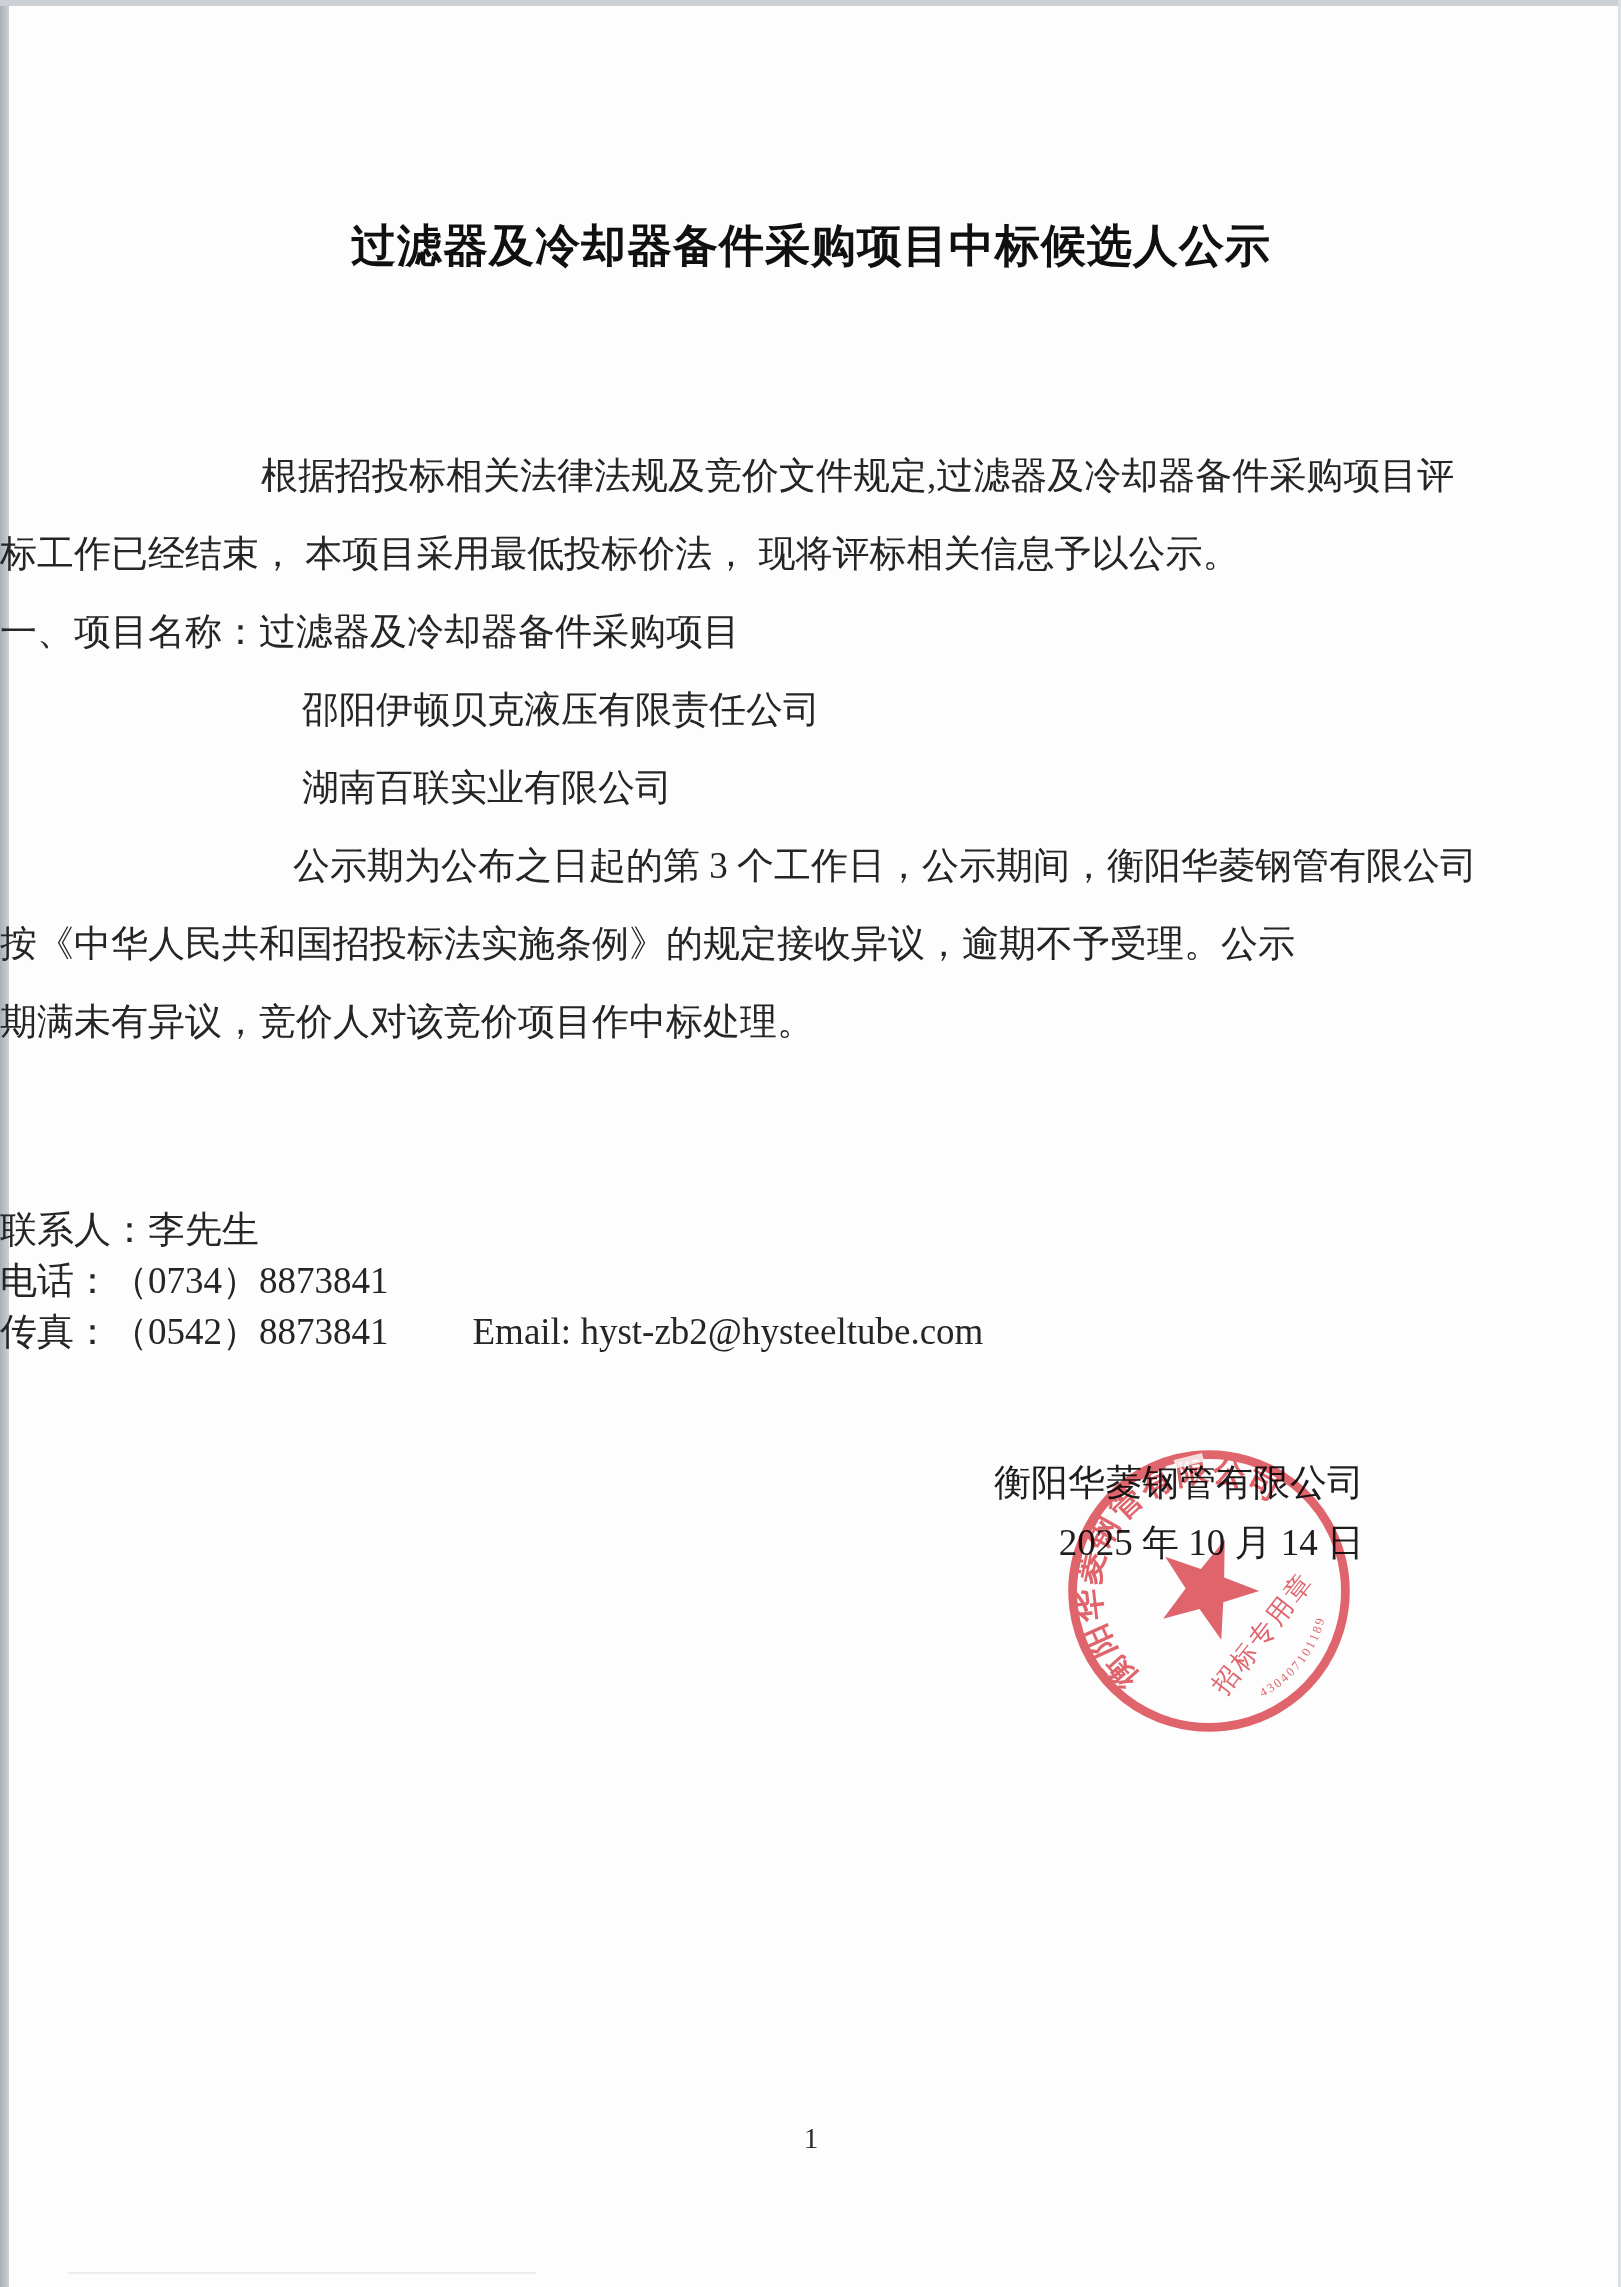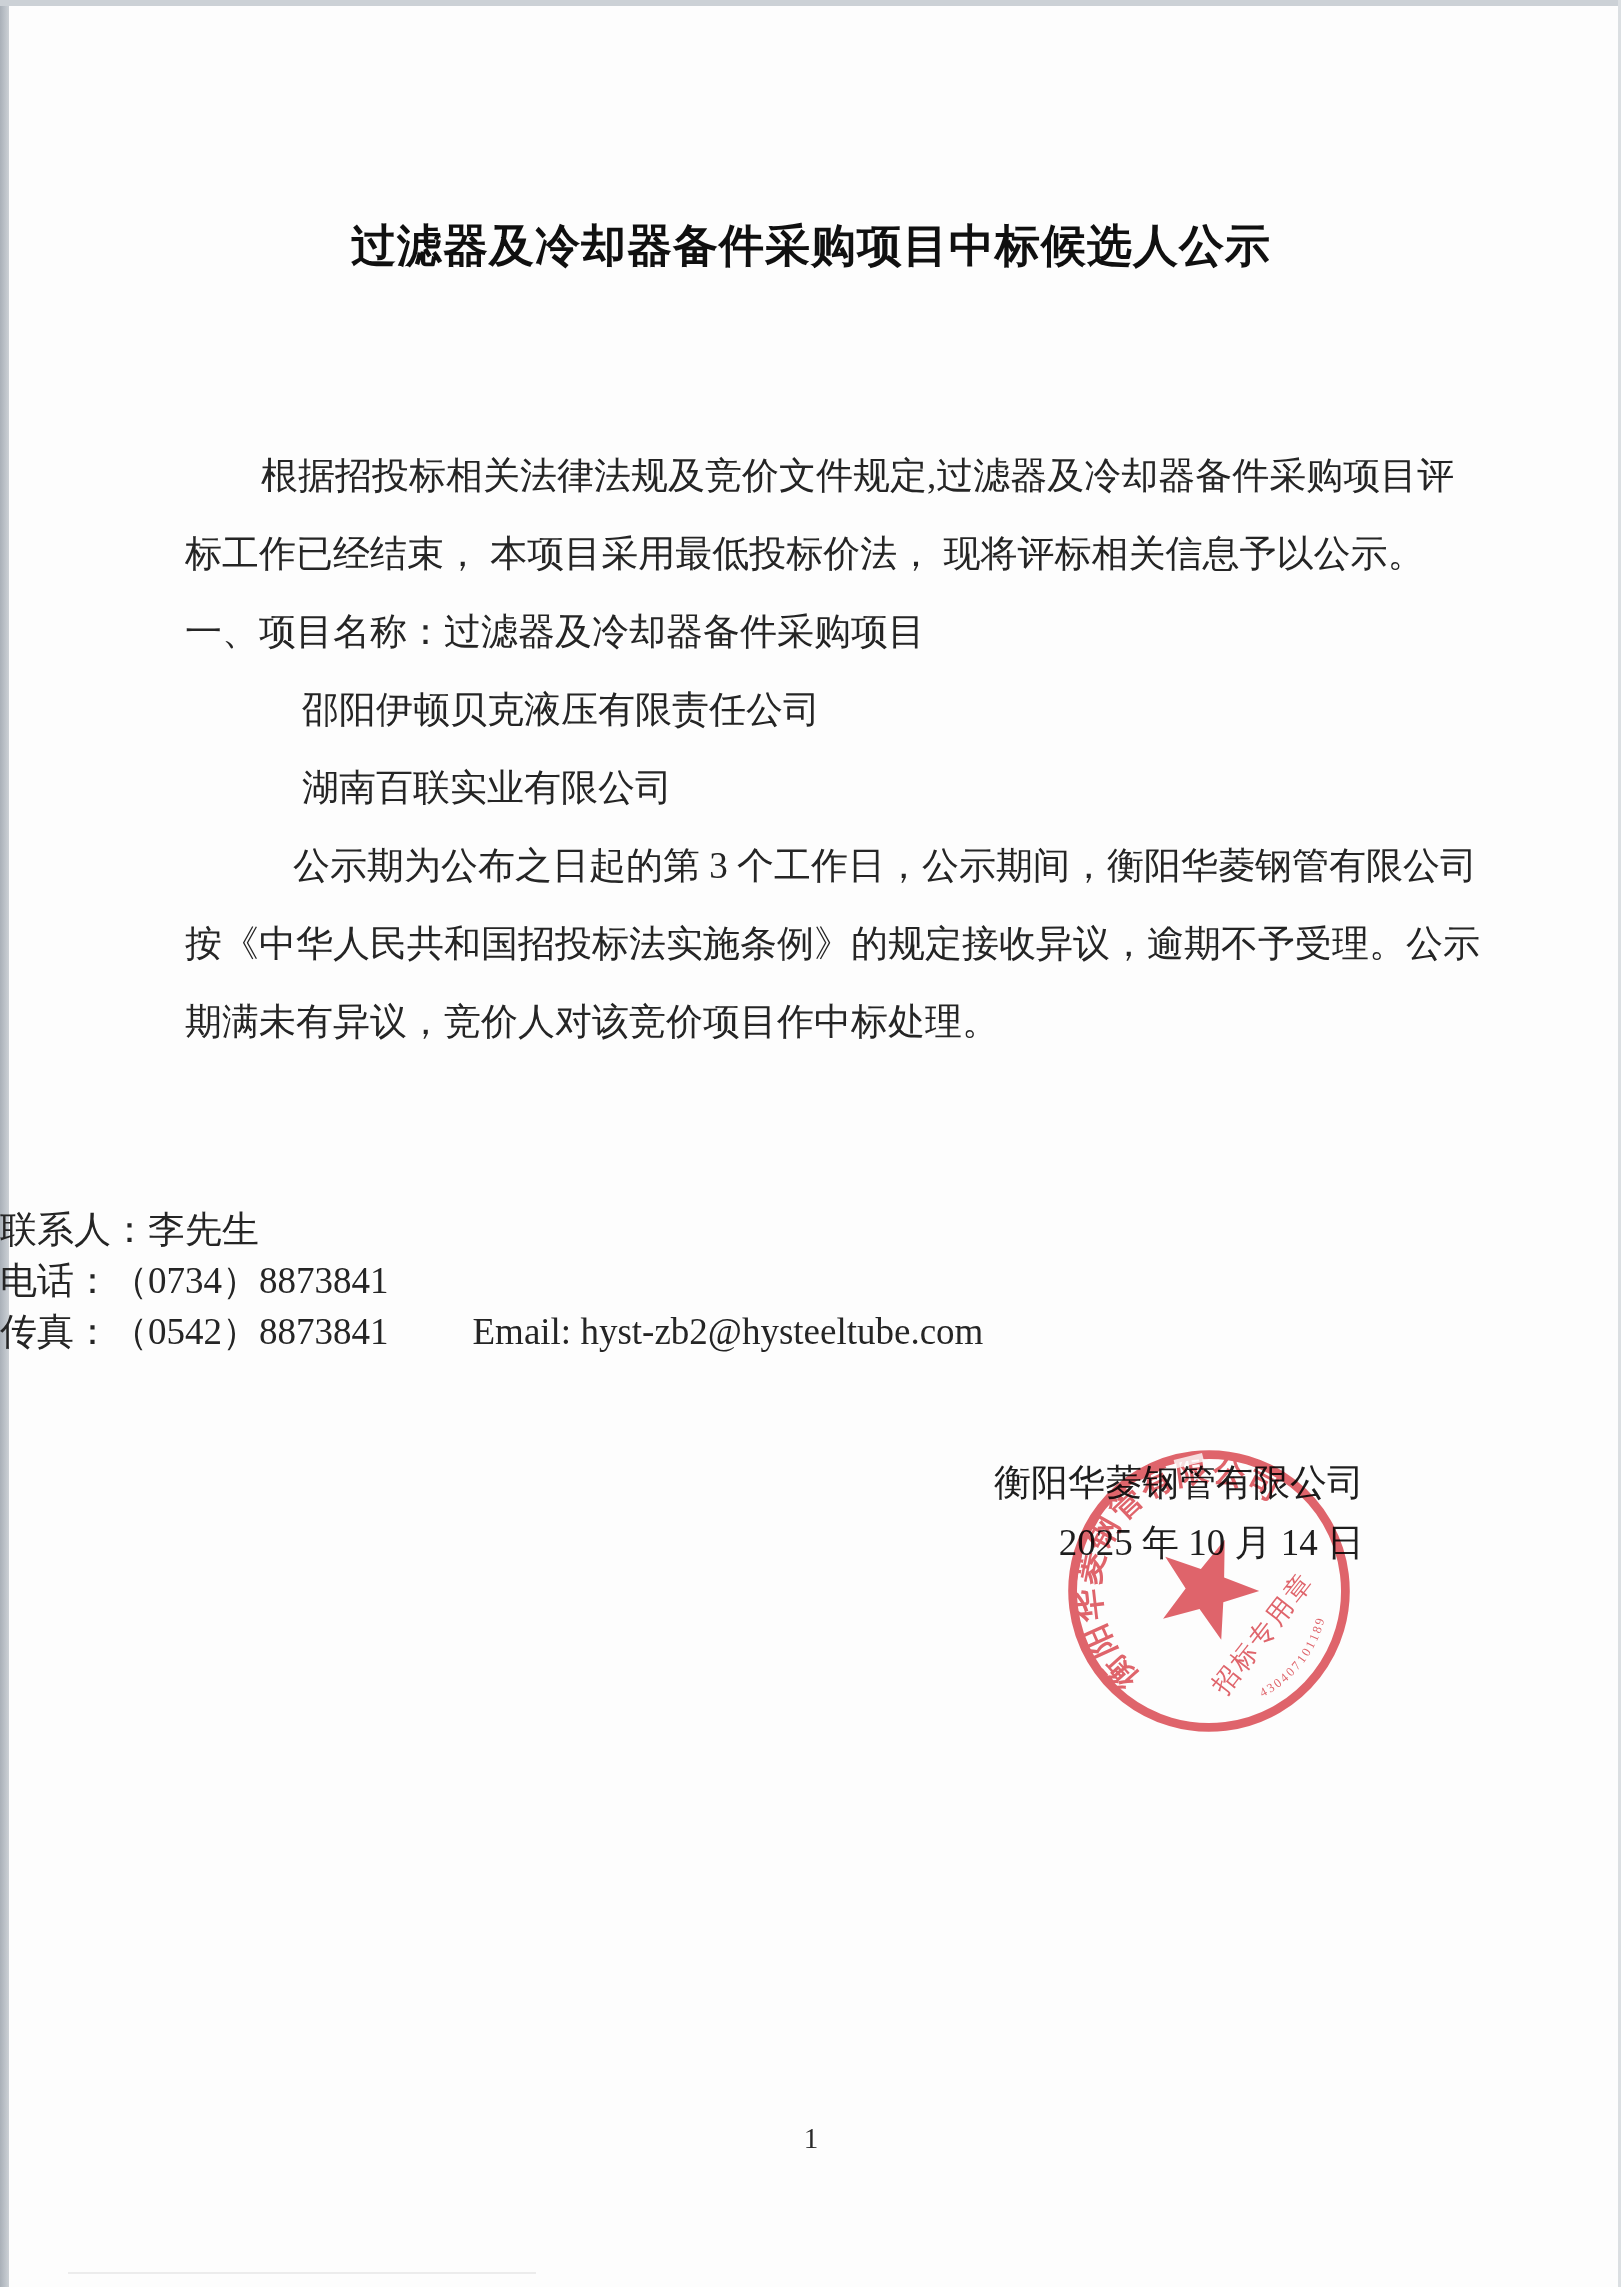--- a/index.html
+++ b/index.html
@@ -21,21 +21,21 @@
   .doc-title{
     position:absolute;top:191px;left:0;width:100%;
     text-align:center;
     font-family:"Liberation Sans","DejaVu Sans",sans-serif;
     font-weight:700;font-size:45px;line-height:62px;letter-spacing:1px;color:#101010;margin-top:24px;
   }
   .body-block{
     position:absolute;top:437px;left:0;width:1294px;
     padding:0;font-size:37px;line-height:78px;color:#252525;
   }
-  .body-block .line{padding-left:185px;padding-right:117px;white-space:nowrap;}
+  .body-block .line{padding-right:117px;white-space:nowrap;}
   .body-block .indent-2{padding-left:261px;}
   .body-block .cand{padding-left:302px;}
   .body-block .notice-first{padding-left:293px;}
 
   .contact-block{
     position:absolute;top:1204px;left:0;width:1622px;
     font-size:37px;line-height:51px;color:#252525;
   }
   .contact-block .line{white-space:nowrap;}
   .contact-block .email{margin-left:84px;}

